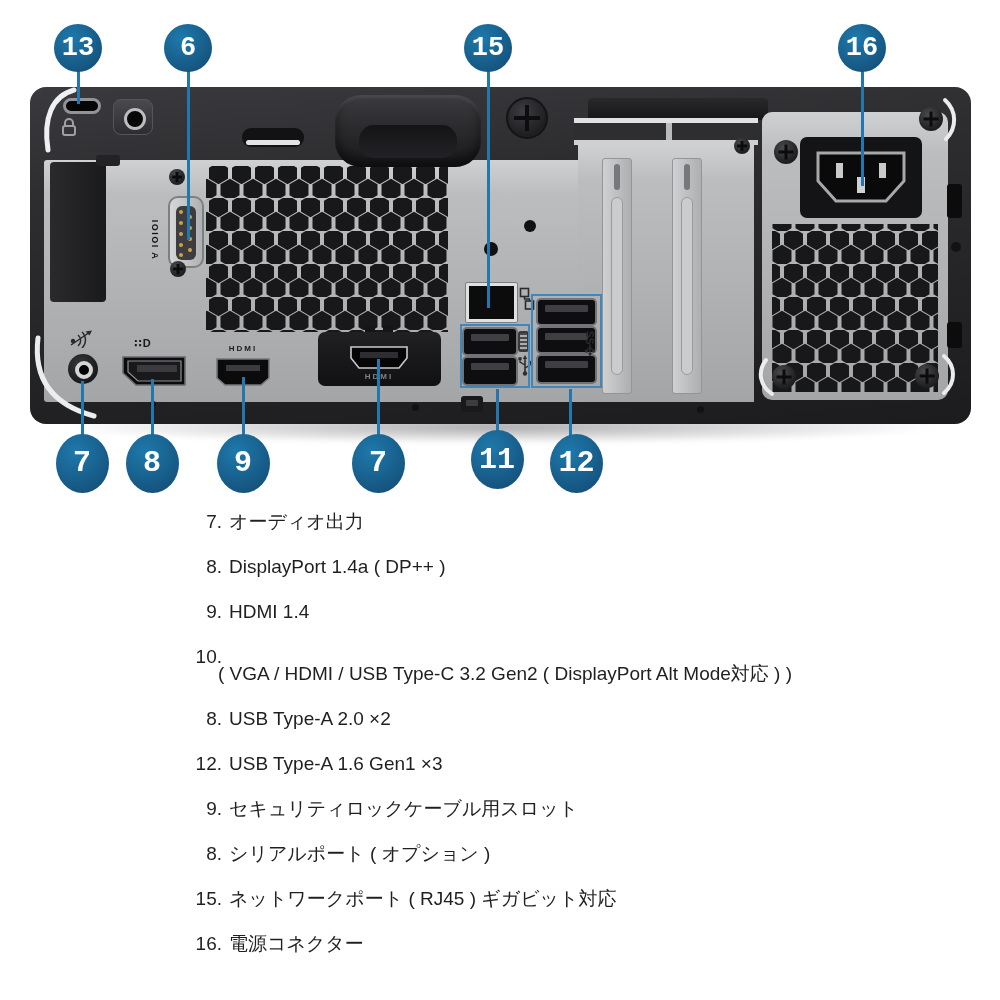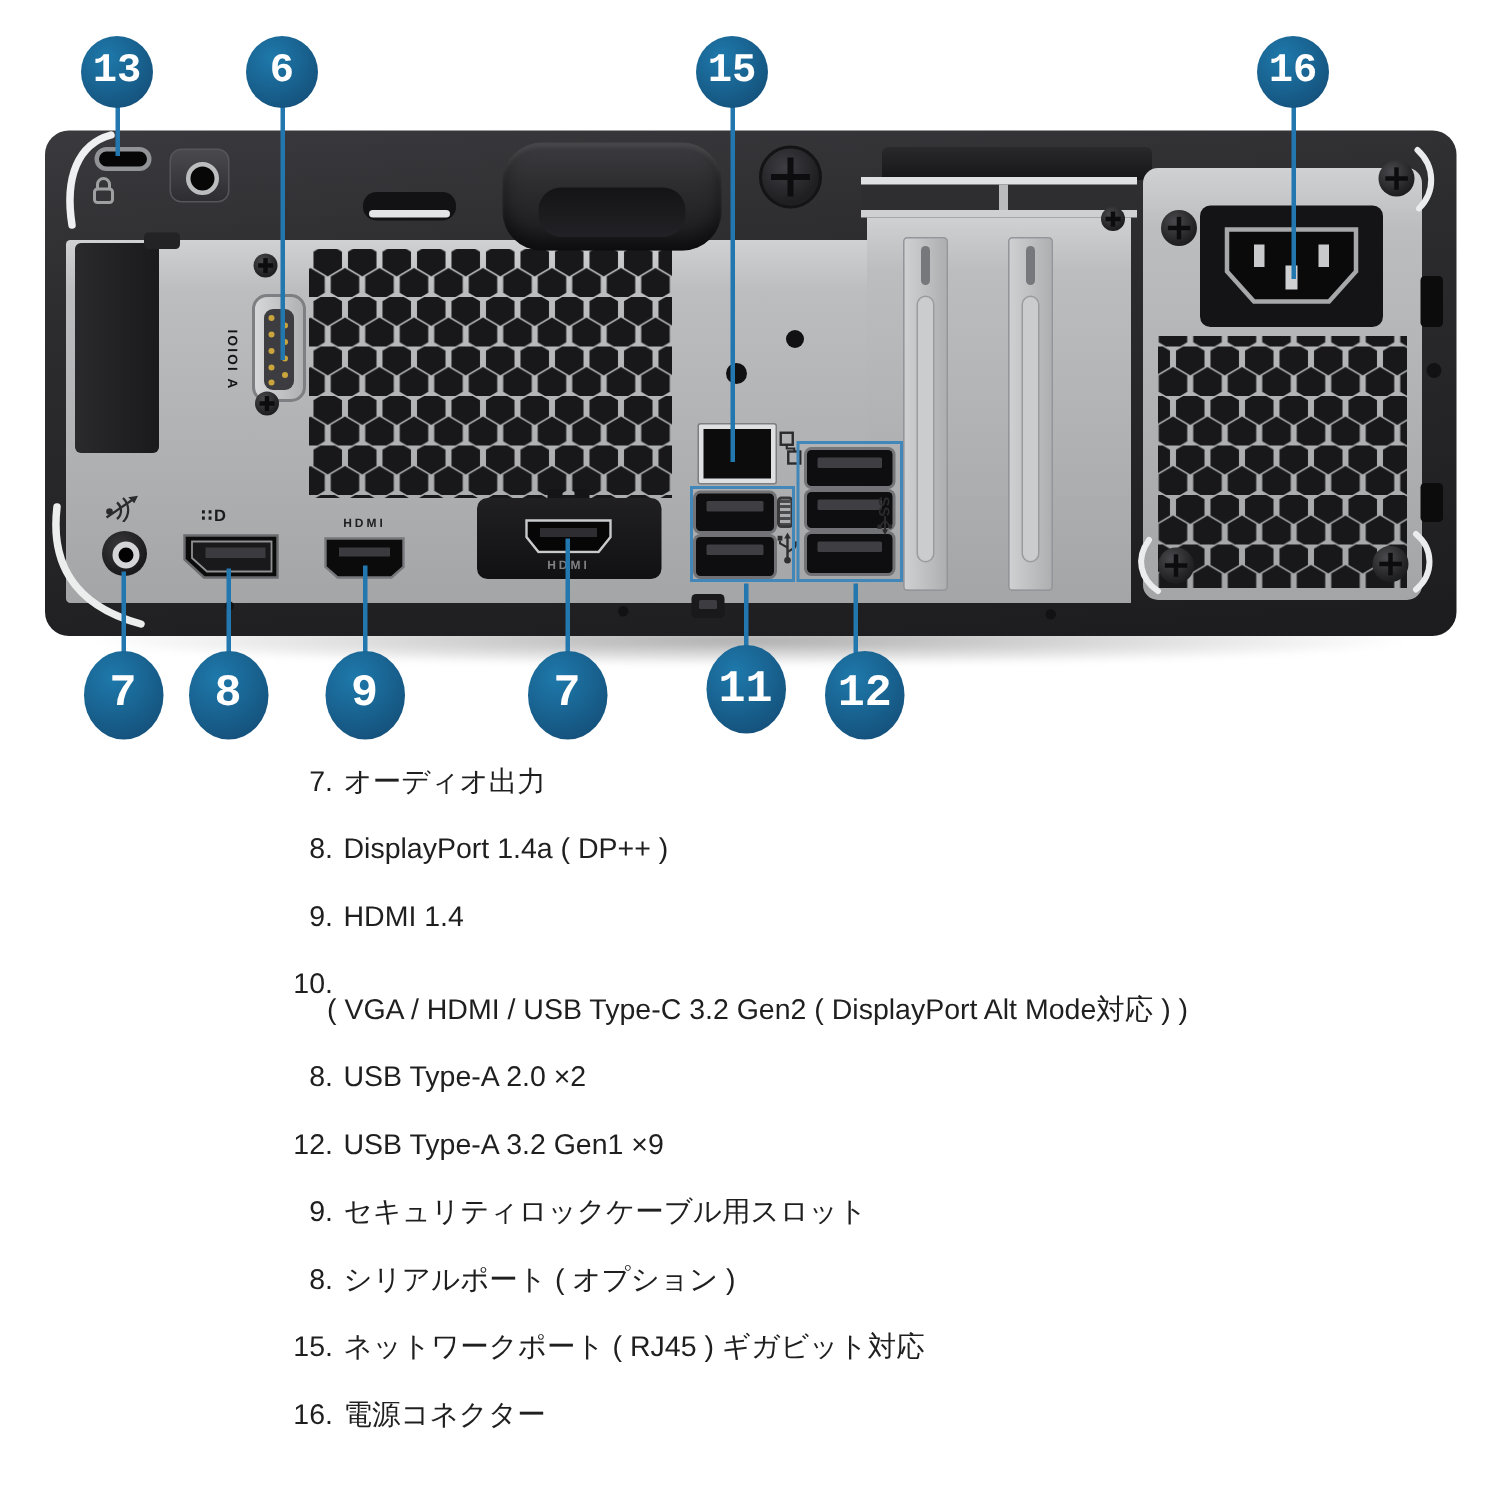--- a/index.html
+++ b/index.html
@@ -330,21 +330,21 @@
       </li>
       <li>
         <span class="num">8.</span>
         <div>
           <div>USB Type-A 2.0 ×2</div>
         </div>
       </li>
       <li>
         <span class="num">12.</span>
         <div>
-          <div>USB Type-A 3.2 Gen1 ×9</div>
+          <div>USB Type-A 1.6 Gen1 ×3</div>
         </div>
       </li>
       <li>
         <span class="num">9.</span>
         <div>
           <div>セキュリティロックケーブル用スロット</div>
         </div>
       </li>
       <li>
         <span class="num">8.</span>

